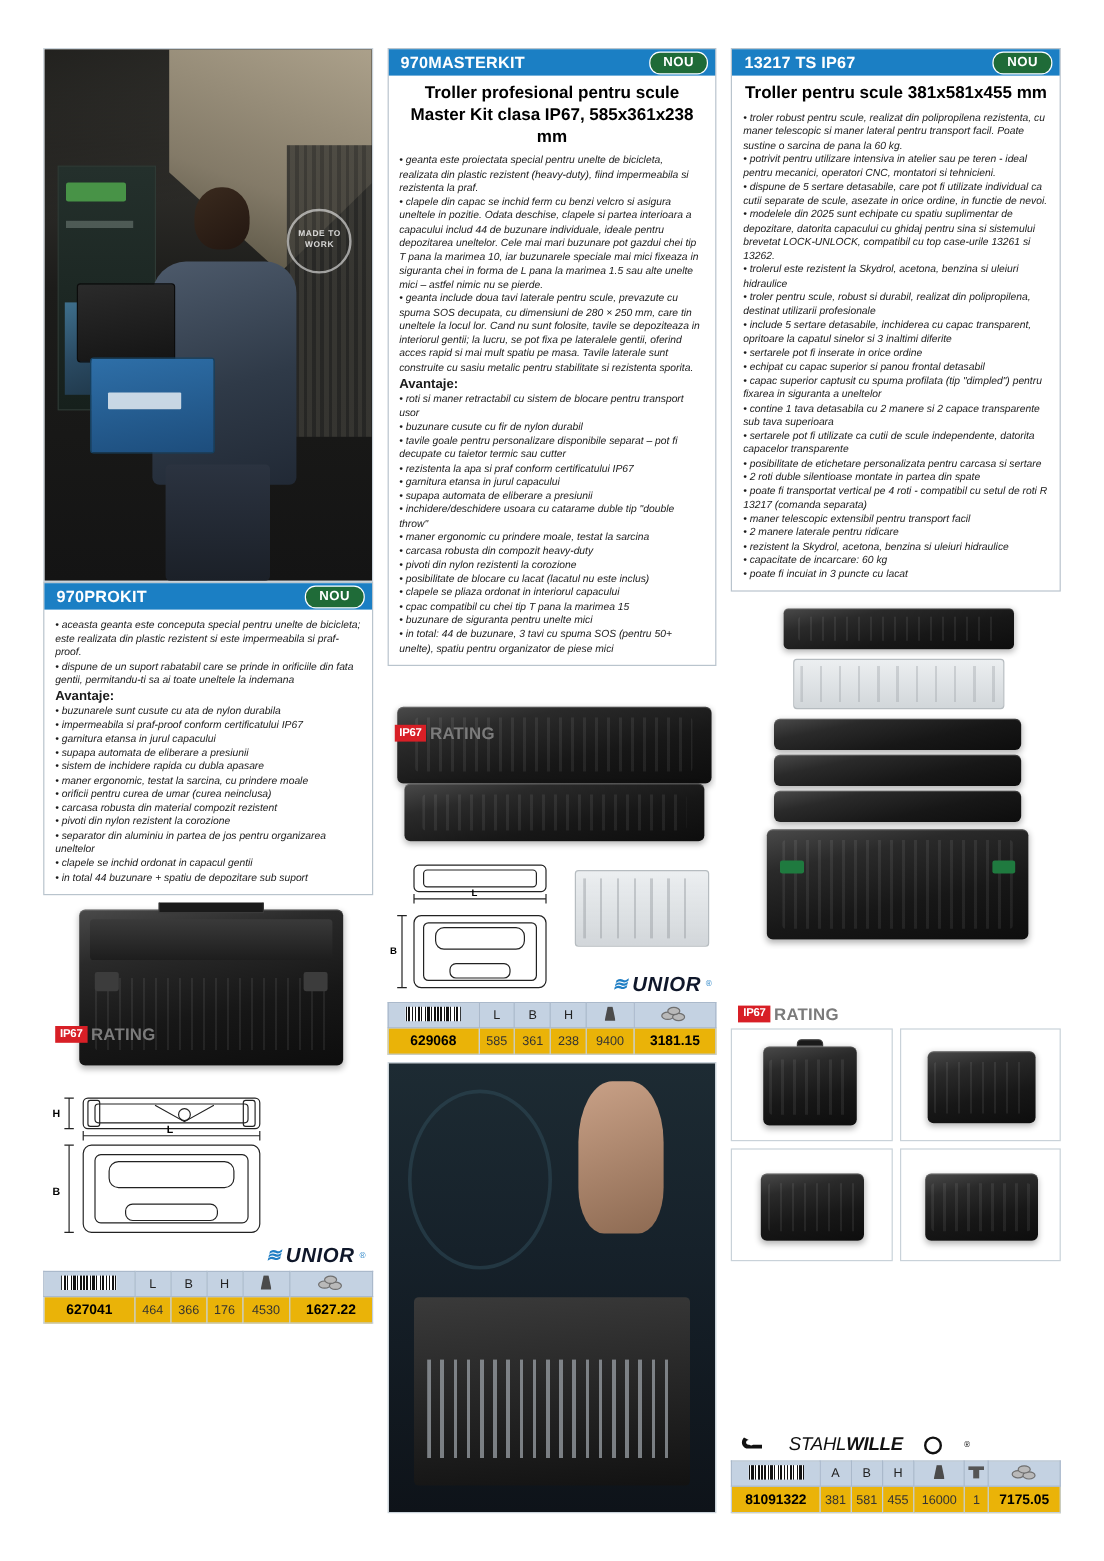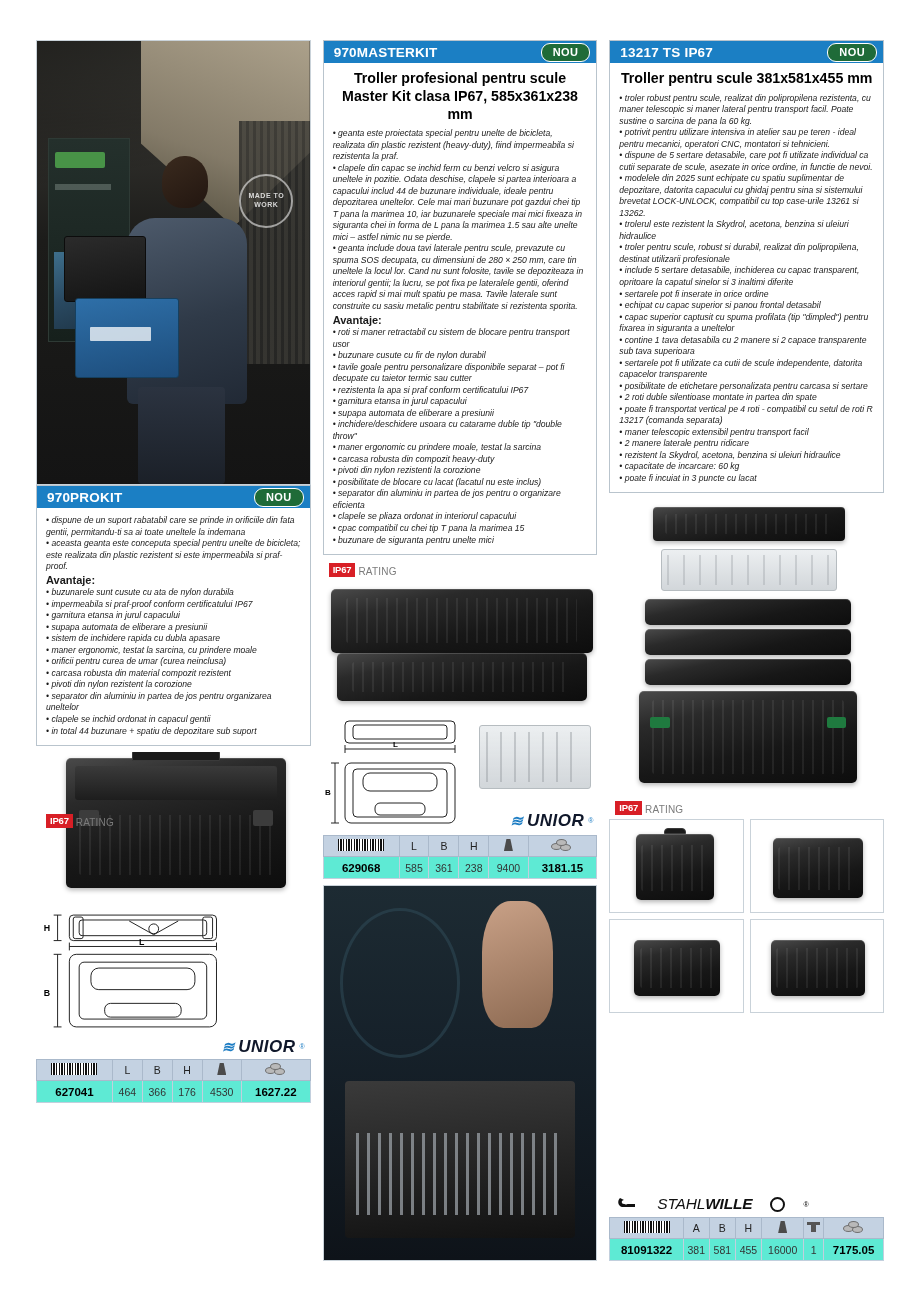--- a/index.html
+++ b/index.html
@@ -131,26 +131,26 @@
     position: absolute; left: 30%; width: 40%; height: 9%; top: -7%;
     background: #1a1a1a; border: 1px solid #3a3a3a; border-radius: 4px 4px 0 0;
   }
   .latch { position: absolute; width: 9%; height: 12%; background: #3c3c3c; border-radius: 2px; }
 
   
   .drawing { background: #fff; position: relative; }
   .drawing svg { display: block; width: 100%; height: 100%; }
 
   
-  .ipbadge { display: inline-flex; align-items: flex-end; gap: 3px; }
+  .ipbadge { display: inline-flex; align-items: center; gap: 3px; margin-top: 40px; }
   .ipbadge .ip {
     background: #d81f26; color: #fff; font-size: 9.5px; font-weight: bold;
     padding: 1px 4px 2px; letter-spacing: -.2px;
   }
-  .ipbadge .rat { color: #7b7b7b; font-size: 10px; font-weight: normal; letter-spacing: .2px; }
+  .ipbadge .rat { color: #7b7b7b; font-size: 14px; font-weight: bold; letter-spacing: .2px; }
 
   
   .brand { display: flex; align-items: center; justify-content: flex-end; gap: 4px; }
   .unior-mark { color: #1f7ec4; font-size: 15px; font-weight: bold; font-style: italic; line-height: 1; }
   .unior-txt {
     color: #0f172a; font-size: 17px; font-weight: bold; font-style: italic;
     letter-spacing: .5px; line-height: 1;
   }
   .unior-reg { color: #1f7ec4; font-size: 7px; vertical-align: super; }
   .sw { display: flex; align-items: center; gap: 18px; }
@@ -160,21 +160,21 @@
   .sw-ring { width: 15px; height: 15px; border: 2px solid #111; border-radius: 50%; }
   .sw-reg { font-size: 7px; vertical-align: super; }
 
   
   table.spec { width: 100%; border-collapse: collapse; font-size: 10px; }
   table.spec th {
     background: #c4d2e2; border: 1px solid #aab9cb; height: 21px;
     font-weight: normal; font-size: 10.5px; color: #222;
   }
   table.spec td {
-    background: #5eead4; border: 1px solid #c2cfdd; height: 22px;
+    background: #eab308; border: 1px solid #c2cfdd; height: 22px;
     text-align: center; color: #333; font-size: 10.5px;
   }
   table.spec td.code { font-weight: bold; color: #000; font-size: 11.5px; }
   table.spec td.price { font-weight: bold; color: #000; font-size: 11.5px; }
   .barcode {
     display: inline-block; height: 12px; width: 46px;
     background: repeating-linear-gradient(90deg,#111 0 1px,#fff 1px 2px,#111 2px 4px,#fff 4px 5px,#111 5px 6px,#fff 6px 8px);
   }
   .ico-weight { display:inline-block; width:9px; height:12px; background:#4b4b4b; clip-path: polygon(28% 0,72% 0,100% 100%,0 100%); }
   .ico-pack { display:inline-block; width:13px; height:10px; position:relative; }
@@ -230,22 +230,22 @@
         </div>
       </div>
 
       <div class="card" style="margin-top:0;">
         <div class="card-head">
           <span class="card-code">970PROKIT</span>
           <span class="nou">NOU</span>
         </div>
         <div class="card-body">
           <div class="desc">
+            <p>• aceasta geanta este conceputa special pentru unelte de bicicleta; este realizata din plastic rezistent si este impermeabila si praf-proof.</p>
             <p>• dispune de un suport rabatabil care se prinde in orificiile din fata gentii, permitandu-ti sa ai toate uneltele la indemana</p>
-            <p>• aceasta geanta este conceputa special pentru unelte de bicicleta; este realizata din plastic rezistent si este impermeabila si praf-proof.</p>
             <p class="adv">Avantaje:</p>
             <p>• buzunarele sunt cusute cu ata de nylon durabila</p>
             <p>• impermeabila si praf-proof conform certificatului IP67</p>
             <p>• garnitura etansa in jurul capacului</p>
             <p>• supapa automata de eliberare a presiunii</p>
             <p>• sistem de inchidere rapida cu dubla apasare</p>
             <p>• maner ergonomic, testat la sarcina, cu prindere moale</p>
             <p>• orificii pentru curea de umar (curea neinclusa)</p>
             <p>• carcasa robusta din material compozit rezistent</p>
             <p>• pivoti din nylon rezistent la corozione</p>
@@ -349,24 +349,24 @@
             <p>• buzunare cusute cu fir de nylon durabil</p>
             <p>• tavile goale pentru personalizare disponibile separat – pot fi decupate cu taietor termic sau cutter</p>
             <p>• rezistenta la apa si praf conform certificatului IP67</p>
             <p>• garnitura etansa in jurul capacului</p>
             <p>• supapa automata de eliberare a presiunii</p>
             <p>• inchidere/deschidere usoara cu catarame duble tip "double throw"</p>
             <p>• maner ergonomic cu prindere moale, testat la sarcina</p>
             <p>• carcasa robusta din compozit heavy-duty</p>
             <p>• pivoti din nylon rezistenti la corozione</p>
             <p>• posibilitate de blocare cu lacat (lacatul nu este inclus)</p>
-            <p>• separator din aluminiu in partea de jos pentru o organizare eficienta</p>
             <p>• clapele se pliaza ordonat in interiorul capacului</p>
             <p>• cpac compatibil cu chei tip T pana la marimea 15</p>
             <p>• buzunare de siguranta pentru unelte mici</p>
+            <p>• in total: 44 de buzunare, 3 tavi cu spuma SOS (pentru 50+ unelte), spatiu pentru organizator de piese mici</p>
           </div>
         </div>
       </div>
 
       <div class="photo case-photo" style="height:150px;margin-top:6px;">
         <div class="ipbadge" style="position:absolute;left:6px;top:2px;z-index:3;">
           <span class="ip">IP67</span>
           <span class="rat">RATING</span>
         </div>
         <div class="blackcase" style="left:8px;top:28px;width:262px;height:64px;">

